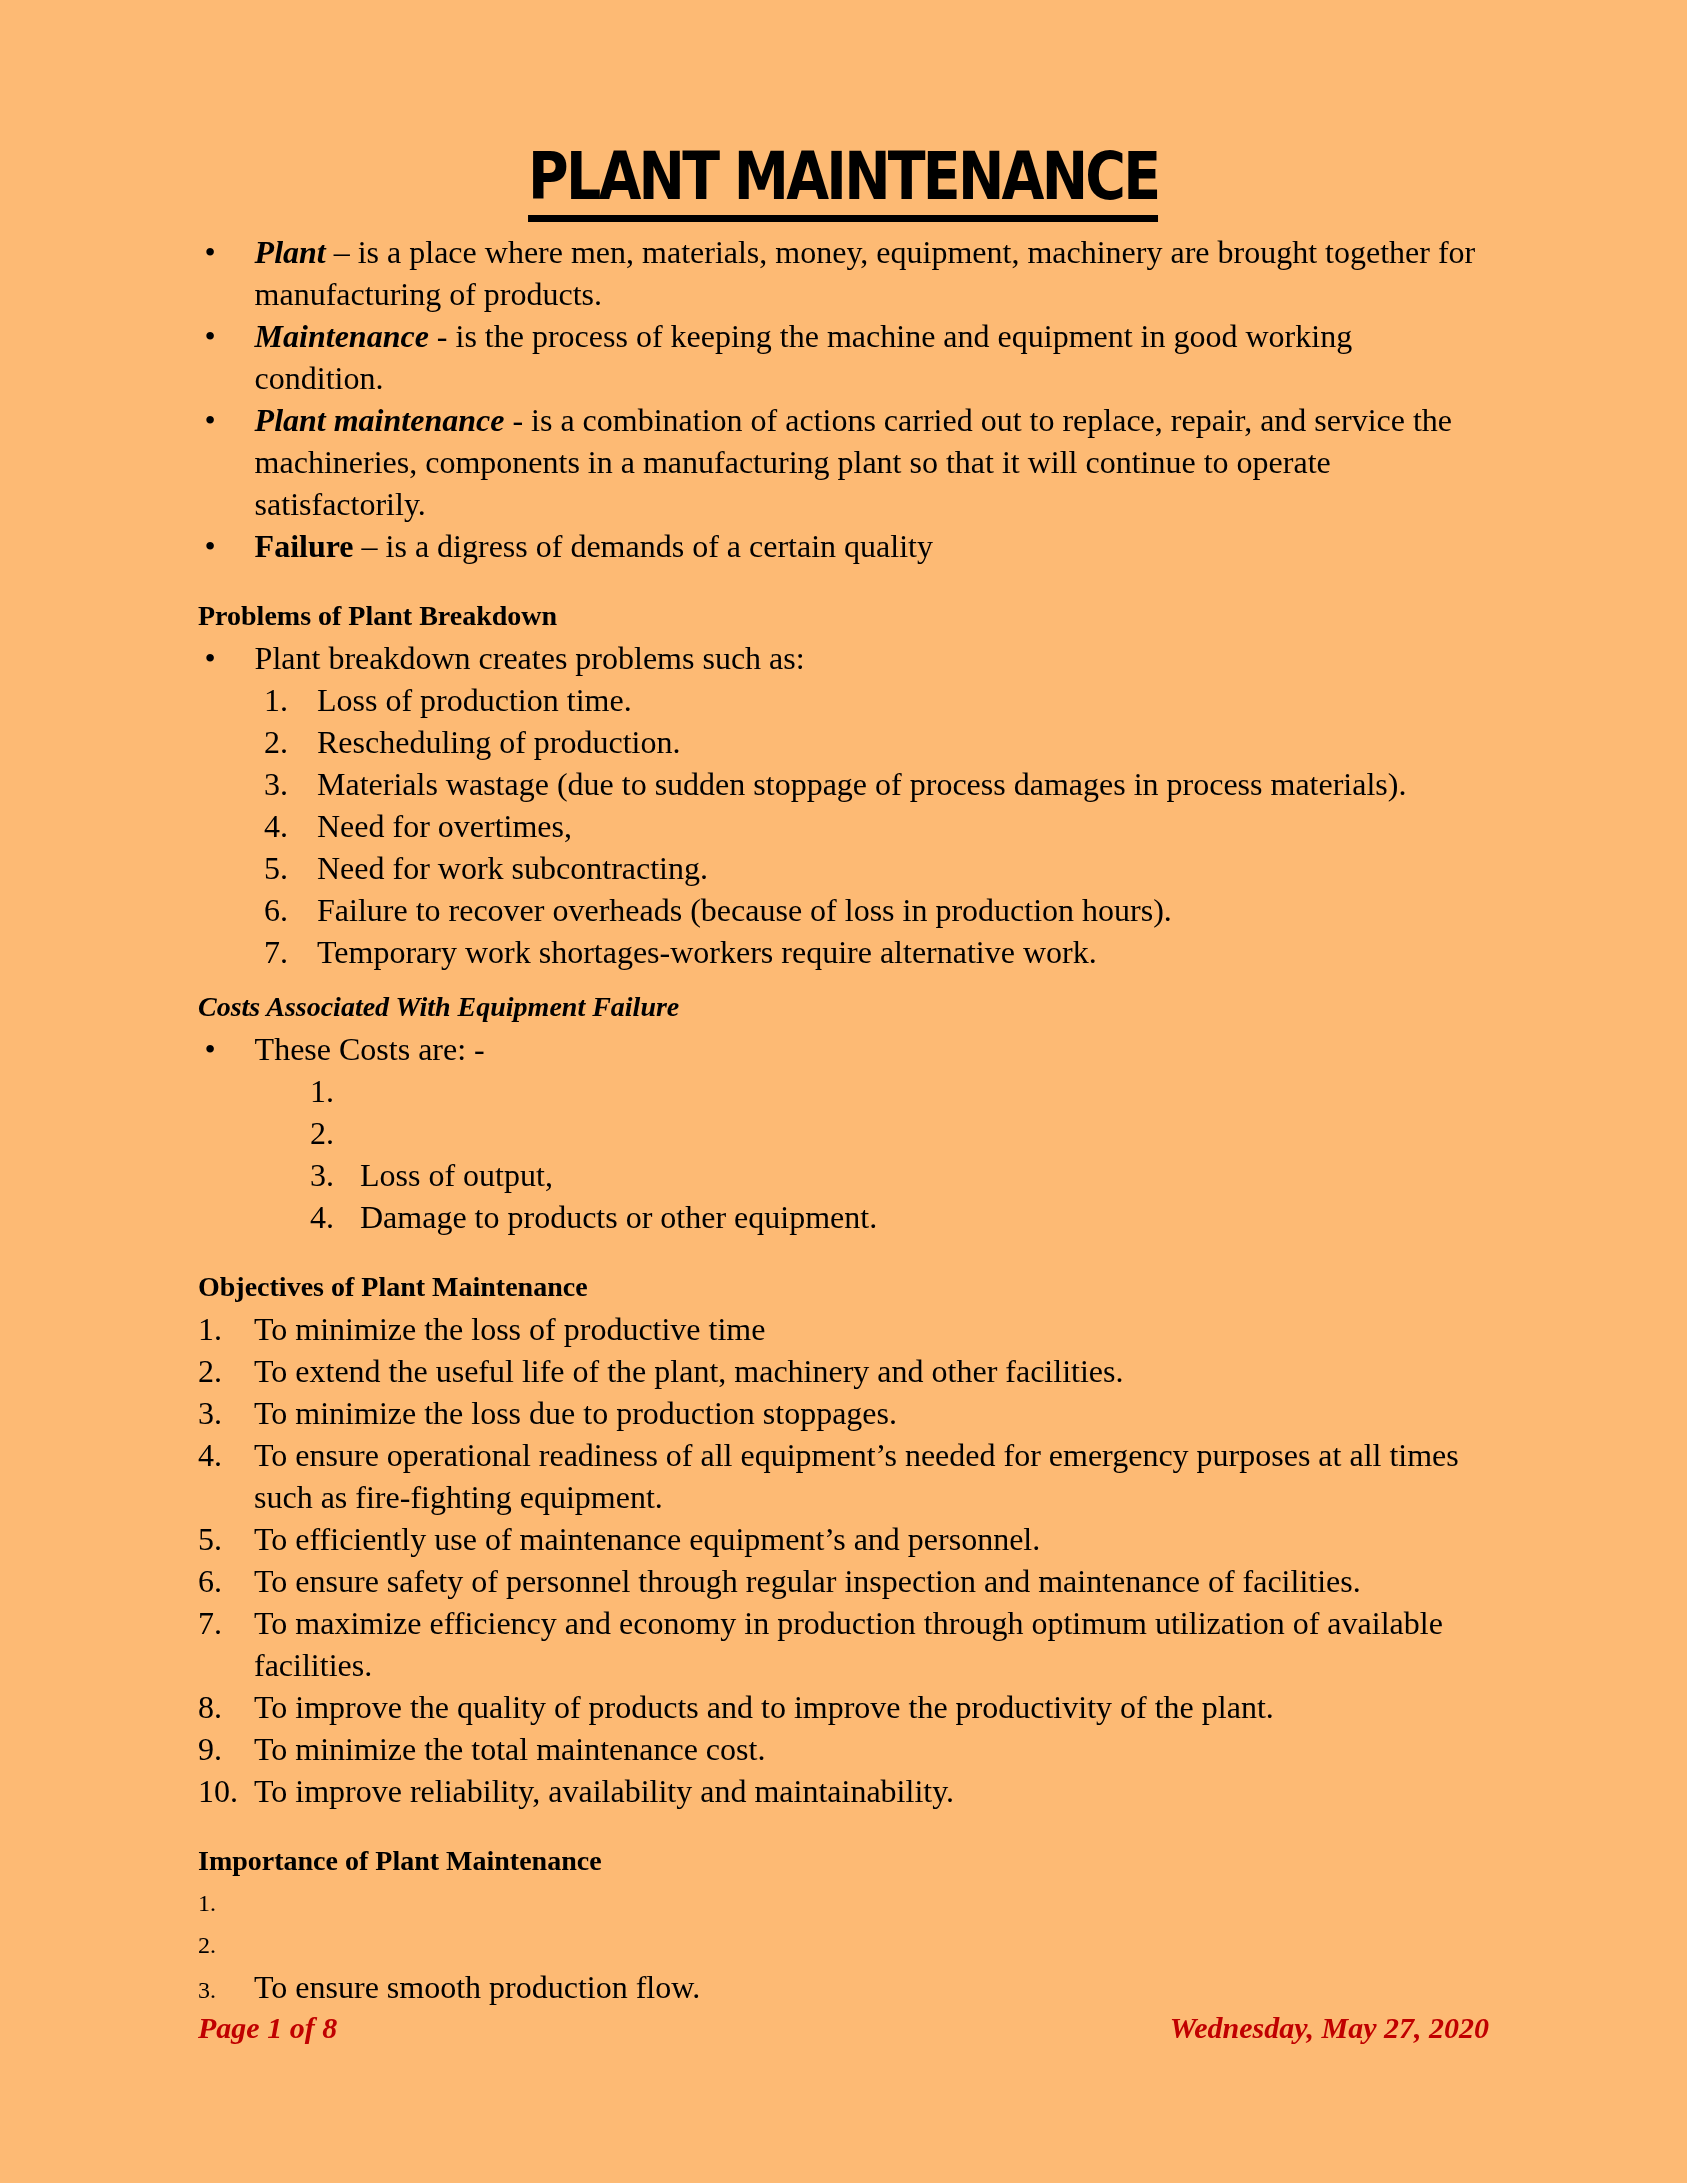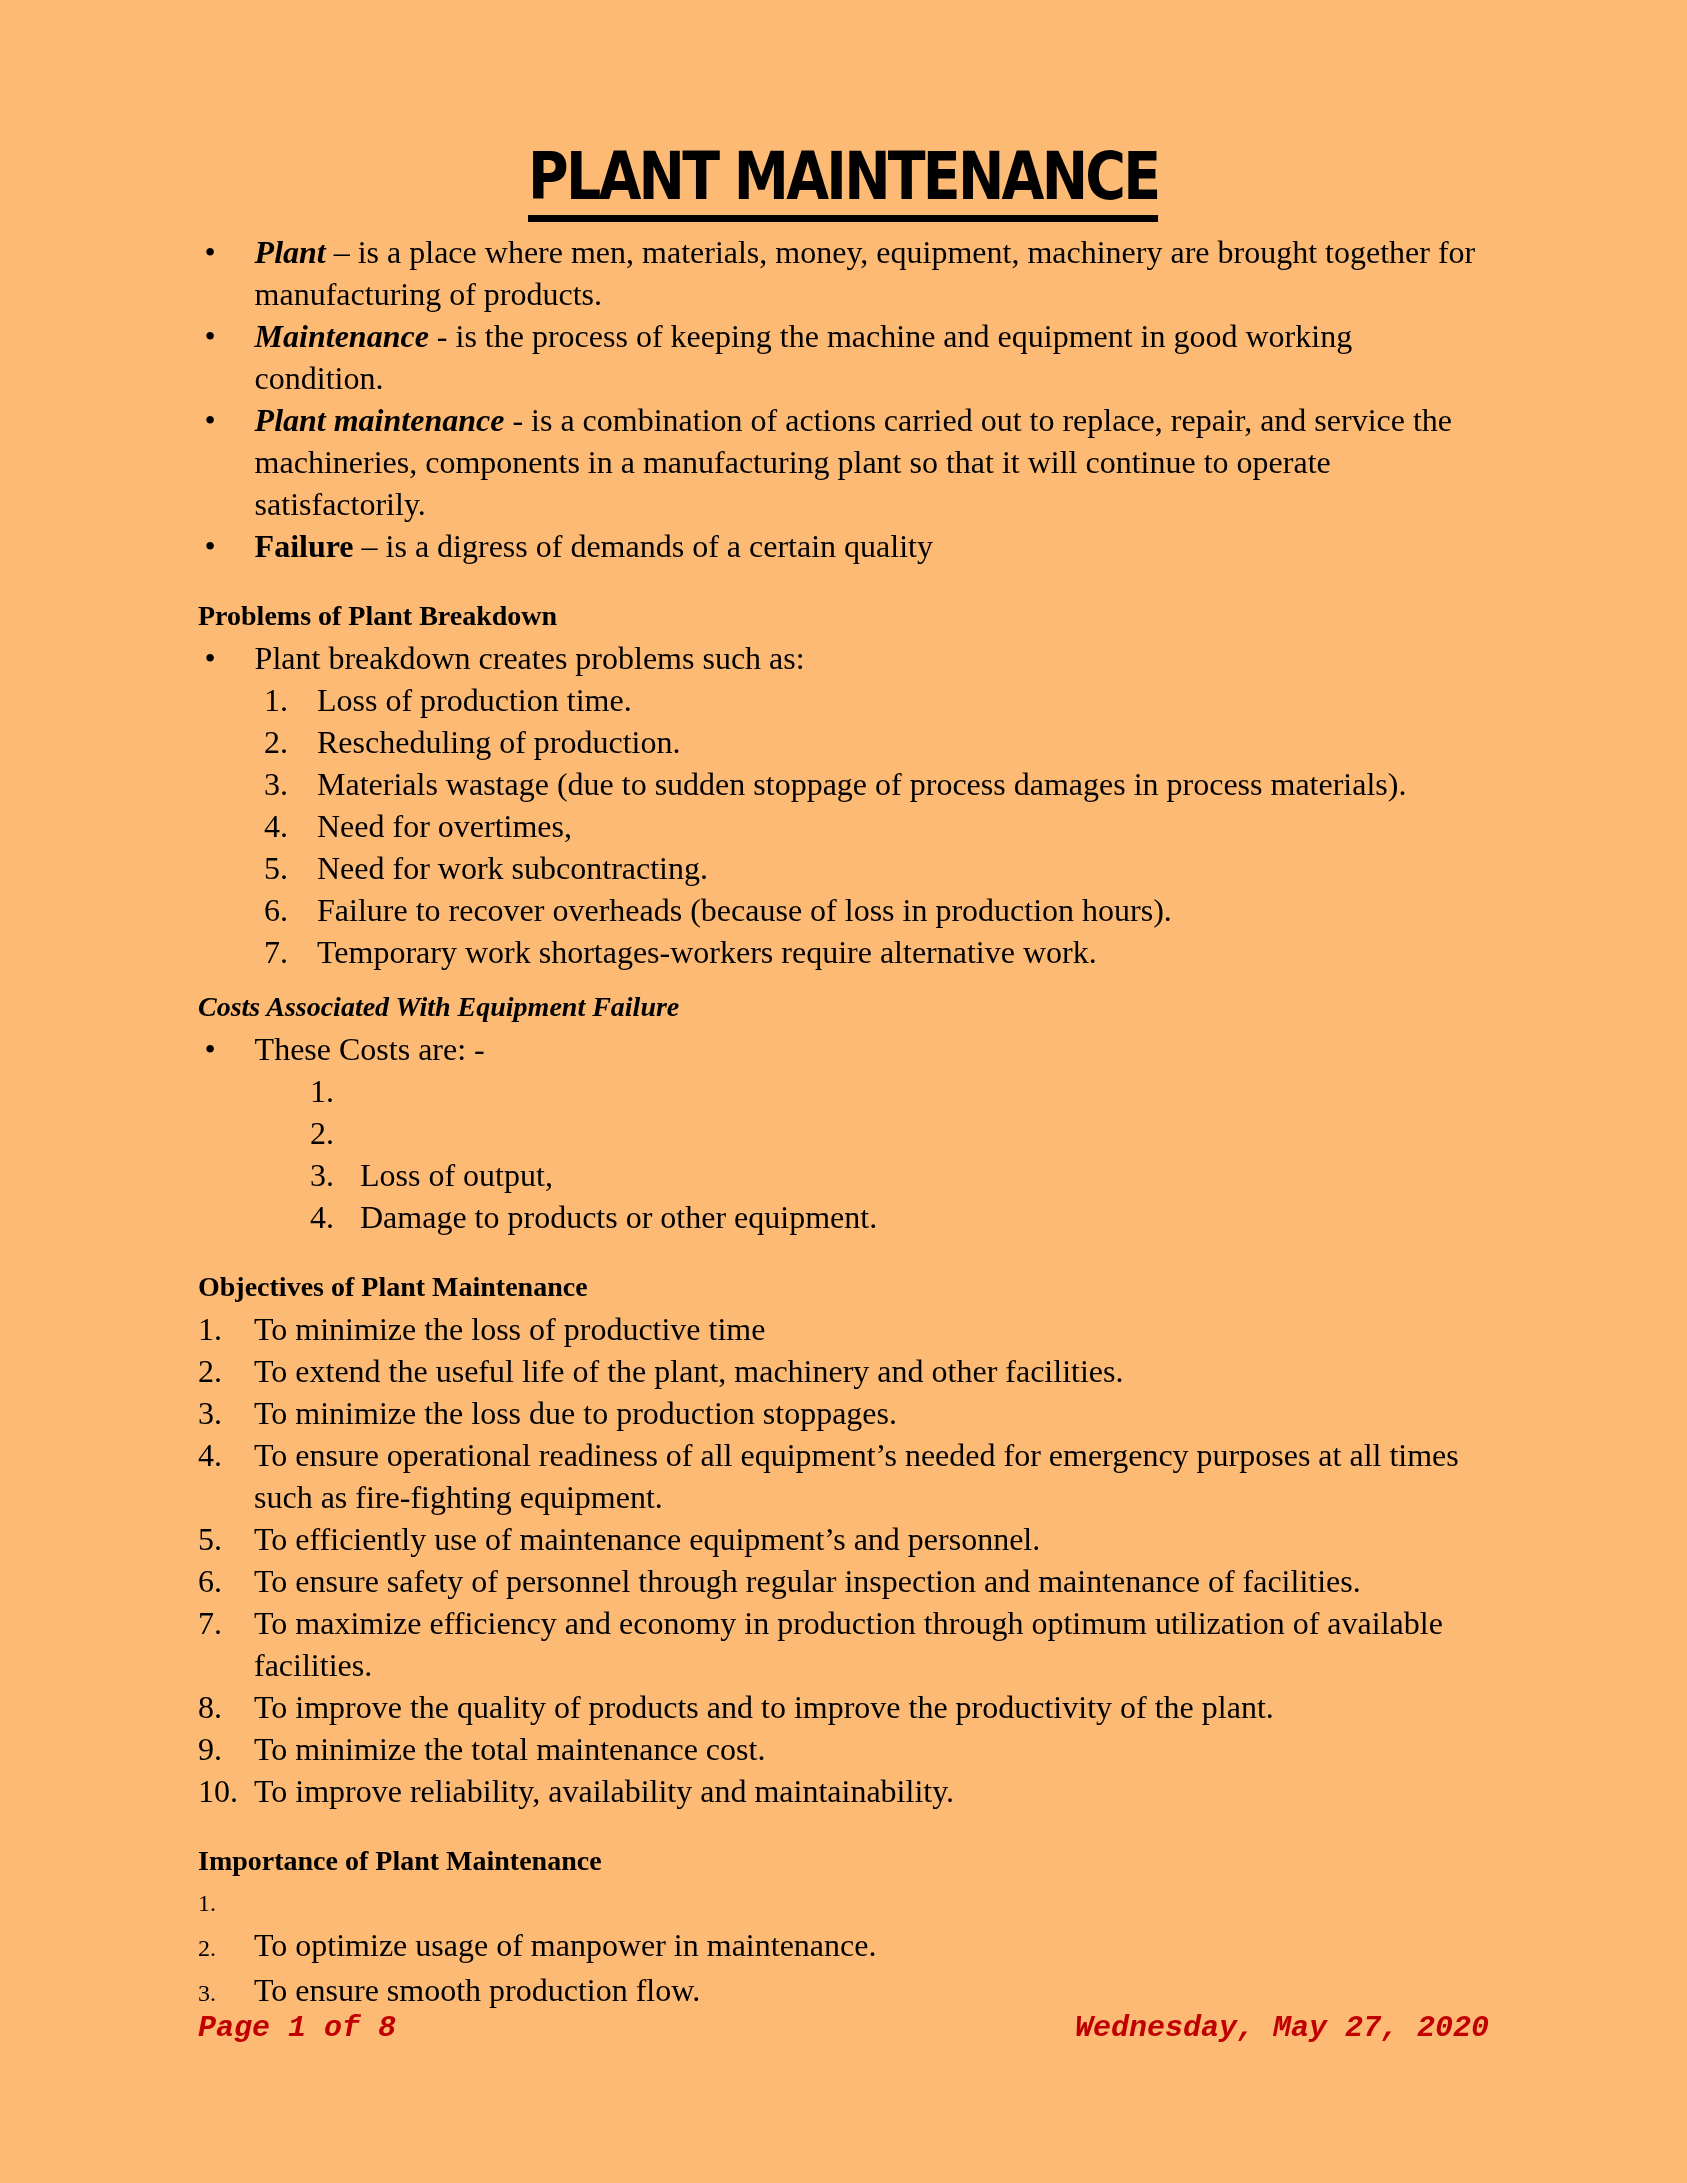--- a/index.html
+++ b/index.html
@@ -51,21 +51,21 @@
   .num0-list .li{padding-left:0;}
   .num0-list .marker{width:56px;}
   .small-marker .marker{font-size:24px;}
   .term-bi{font-weight:bold;font-style:italic;}
   .term-b{font-weight:bold;}
   
   .footer{
     position:absolute;
     left:198px;right:198px;top:2011px;
     display:flex;justify-content:space-between;
-    font-family:Liberation Mono, monospace;
+    font-family:Liberation Serif, serif;
     font-weight:bold;font-style:italic;
     font-size:30px;line-height:34px;
   }
 </style>
 </head>
 <body>
 
 <div class="page" style="background: #fdba74; color: rgb(0, 0, 0);">
 
   <div class="title-wrap">
@@ -197,21 +197,20 @@
       </div>
     </div>
 
   <h2 class="sec-heading">Importance of Plant Maintenance</h2>
   <div class="num0-list small-marker">
       <div class="li">
         <span class="marker">1.</span>
       </div>
       <div class="li">
         <span class="marker">2.</span>
-        <span class="text">To optimize usage of manpower in maintenance.</span>
       </div>
       <div class="li">
         <span class="marker">3.</span>
         <span class="text">To ensure smooth production flow.</span>
       </div>
     </div>
 
   <div class="footer" style="color: rgb(192, 0, 0);">
     <span>Page 1 of 8</span>
     <span>Wednesday, May 27, 2020</span>

